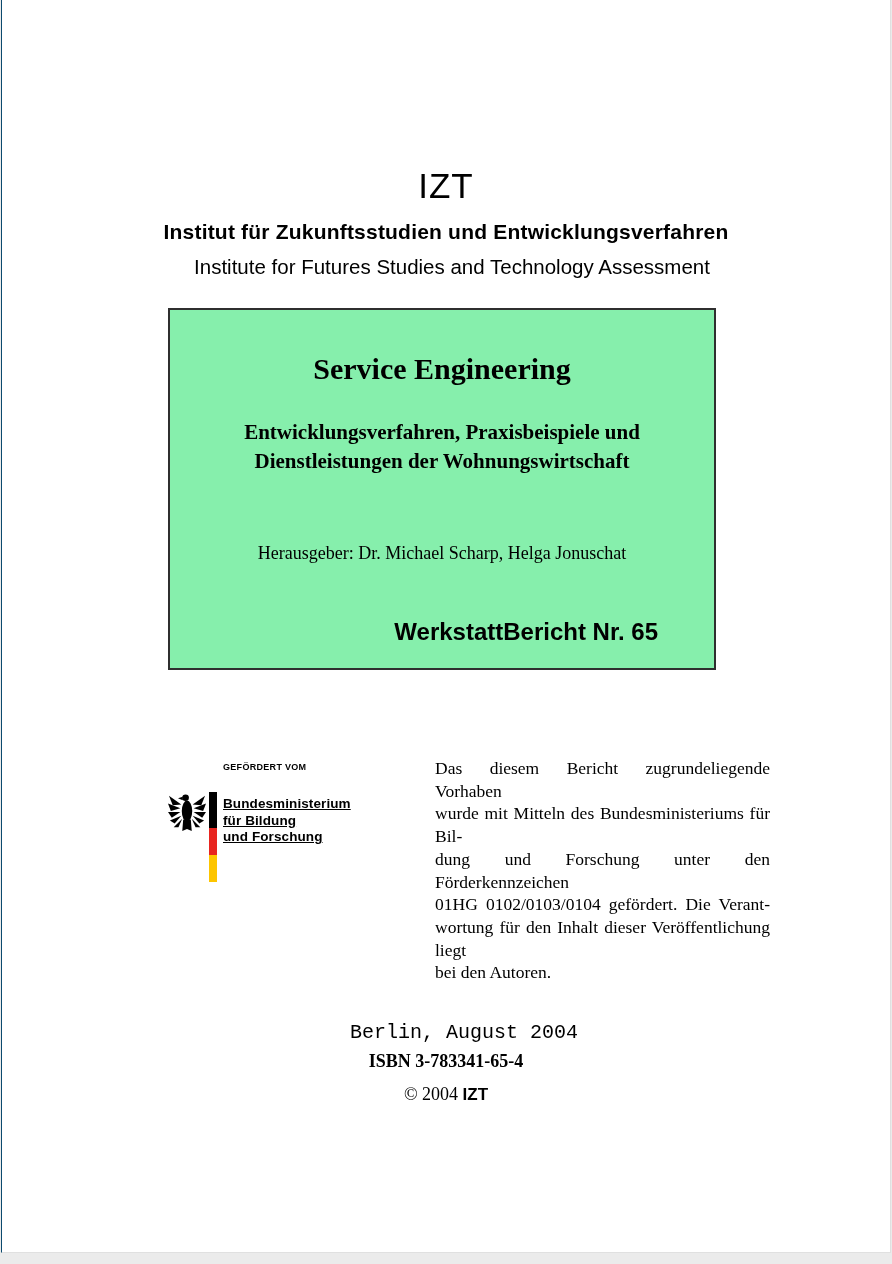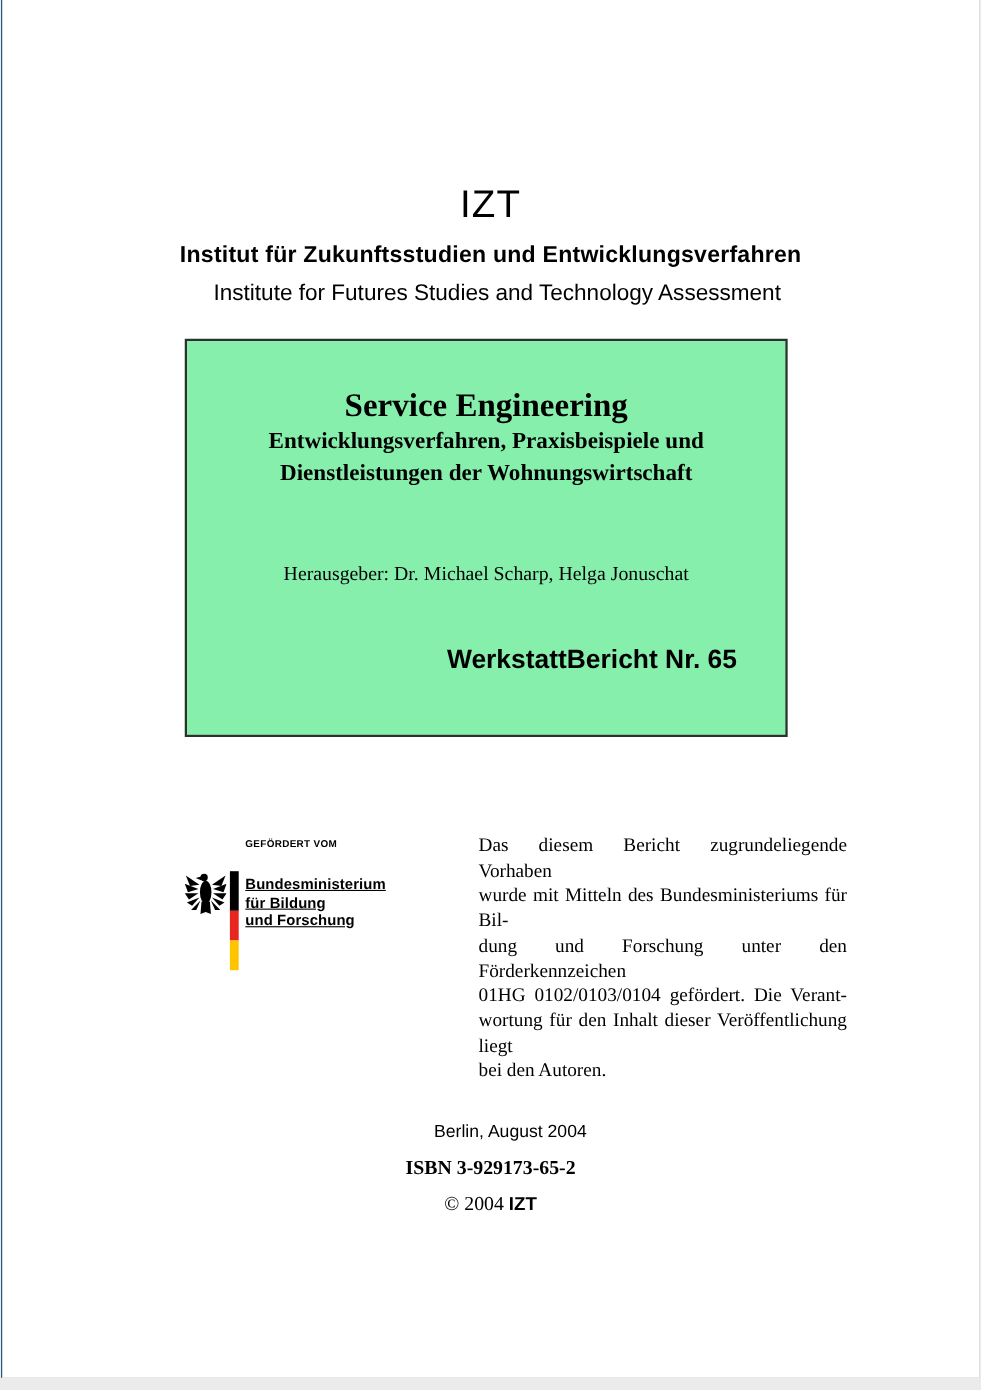--- a/index.html
+++ b/index.html
@@ -43,35 +43,36 @@
     border: 2px solid #2f2f2f;
     background: #86efac;
   }
   .box-title {
     margin-top: 42px;
     text-align: center;
     font-family: "Liberation Serif", serif;
     font-size: 30px; font-weight: 700;
   }
   .box-subtitle {
+    margin-top: 32px;
     text-align: center;
     font-family: "Liberation Serif", serif;
     font-size: 21px; font-weight: 700;
     line-height: 29px;
   }
   .box-editors {
     margin-top: 67px;
     text-align: center;
     font-family: "Liberation Serif", serif;
     font-size: 18px; font-weight: 400;
   }
   .box-report {
     margin-top: 54px;
     text-align: right;
-    padding-right: 44px;
+    padding-right: 56px;
     font-size: 24px; font-weight: 700;
   }
   
   .funded-by {
     position: absolute; left: 221px; top: 762px;
     font-size: 9px; font-weight: 700; letter-spacing: 0.3px;
   }
   .eagle {
     position: absolute; left: 166px; top: 791px;
     width: 38px; height: 42px;
@@ -96,22 +97,22 @@
     font-family: "Liberation Serif", serif;
     font-size: 17.5px;
     line-height: 22.7px;
   }
   .dline { text-align: justify; text-align-last: justify; margin-left: 44px; }
   .dline.last { text-align-last: left; }
   
   .place-date {
     position: absolute; top: 1021px; left: 0; width: 100%;
     text-align: center;
-    font-family: Liberation Sans, sans-serif;
-    font-size: 16px;
+    font-family: Liberation Mono, monospace;
+    font-size: 20px;
     padding-left: 36px;
   }
   .isbn {
     position: absolute; top: 1051px; left: 0; width: 100%;
     text-align: center;
     font-family: "Liberation Serif", serif;
     font-size: 18px; font-weight: 700;
   }
   .copyright {
     position: absolute; top: 1084px; left: 0; width: 100%;
@@ -185,16 +186,16 @@
   <div class="disclaimer">
     <div class="dline">Das diesem Bericht zugrundeliegende Vorhaben</div>
     <div class="dline">wurde mit Mitteln des Bundesministeriums für Bil-</div>
     <div class="dline">dung und Forschung unter den Förderkennzeichen</div>
     <div class="dline">01HG 0102/0103/0104 gefördert. Die Verant-</div>
     <div class="dline">wortung für den Inhalt dieser Veröffentlichung liegt</div>
     <div class="dline last">bei den Autoren.</div>
   </div>
 
   <div class="place-date">Berlin, August 2004</div>
-  <div class="isbn">ISBN 3-929173-65-2</div>
+  <div class="isbn">ISBN 3-783341-65-4</div>
   <div class="copyright"><span>© 2004 </span><span class="org">IZT</span></div>
 
 </div>
 
 </body></html>

